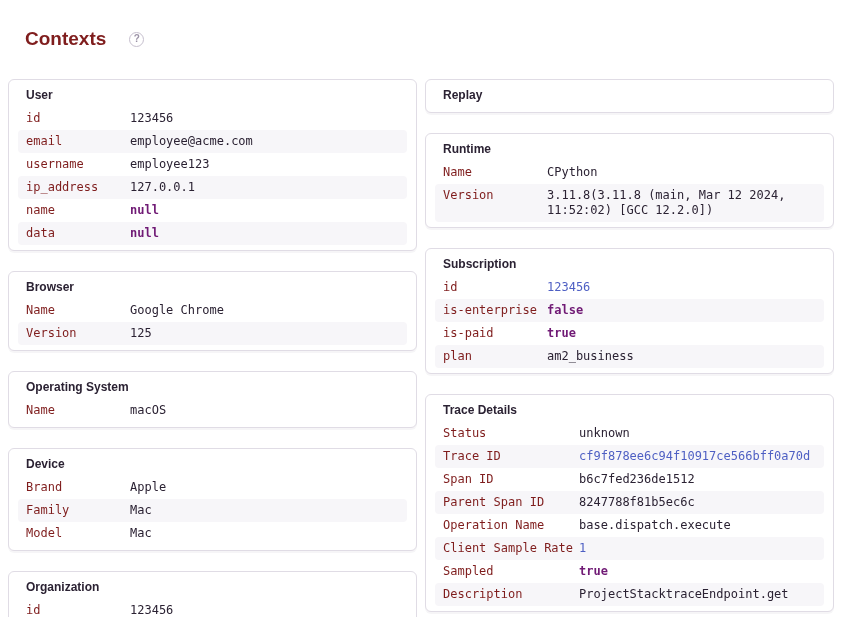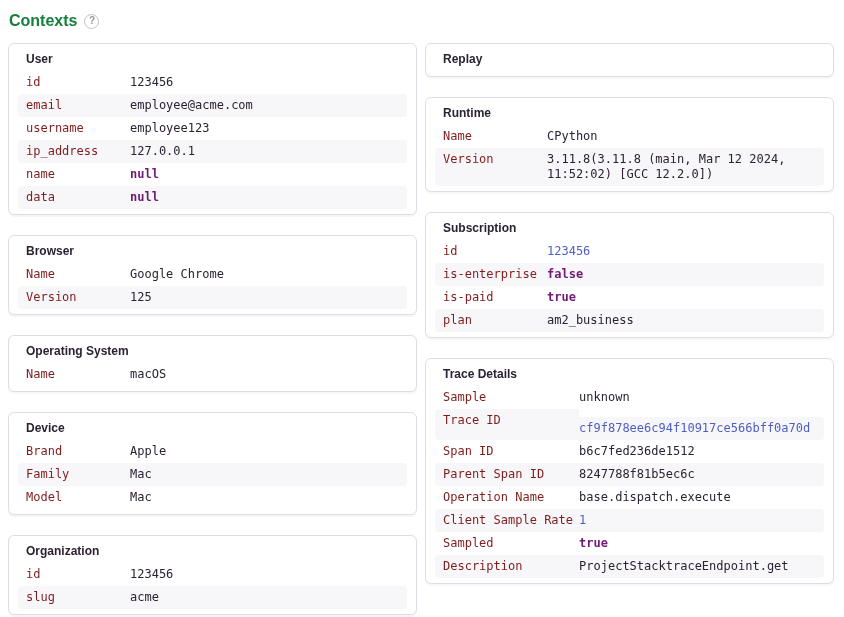--- a/index.html
+++ b/index.html
@@ -11,24 +11,24 @@
   }
   .page { padding: 10px 10px 16px 8px; }
 
   .page-header {
     display: flex;
     align-items: center;
     gap: 7px;
     margin: 2px 0 13px 1px;
   }
   .page-title {
-    font-size: 16px;
+    font-size: 19px;
     font-weight: bold;
-    color: #15803d;
-    margin: 0;
+    color: #7f1d1d;
+    margin: 16px;
   }
   .help-icon {
     width: 15px;
     height: 15px;
     border: 1.5px solid #c6bfce;
     border-radius: 50%;
     color: #9c93a7;
     font-size: 10px;
     font-weight: bold;
     line-height: 1;
@@ -80,21 +80,21 @@
   }
   .cell-val {
     color: #2b2233;
     padding: 4px 2px 4px 0;
     border-radius: 0 4px 4px 0;
     overflow-wrap: anywhere;
     min-width: 0;
   }
   .v-blue { color: #4e5fc3; font-weight: normal; }
   .v-blue-bold { color: #701a75; font-weight: bold; }
-  .cell-val[data-interactable="true"] { cursor: pointer; margin-top: 8px; }
+  .cell-val[data-interactable="true"] { cursor: pointer; }
 </style>
 </head>
 <body>
 
 <div class="page" data-interactable="false">
   <div class="page-header" data-interactable="false">
     <h1 class="page-title" data-interactable="false">Contexts</h1>
     <span class="help-icon" data-interactable="true">?</span>
   </div>
   <div class="grid" data-interactable="false">
@@ -155,21 +155,21 @@
           <div class="tbl" data-interactable="false">
             <div class="row" data-interactable="false"><span class="cell-key" data-interactable="false">id</span><span class="cell-val v-blue" data-interactable="false">123456</span></div>
             <div class="row" data-interactable="false"><span class="cell-key" data-interactable="false">is-enterprise</span><span class="cell-val v-blue-bold" data-interactable="false">false</span></div>
             <div class="row" data-interactable="false"><span class="cell-key" data-interactable="false">is-paid</span><span class="cell-val v-blue-bold" data-interactable="false">true</span></div>
             <div class="row" data-interactable="false"><span class="cell-key" data-interactable="false">plan</span><span class="cell-val" data-interactable="false">am2_business</span></div>
           </div>
         </section>
         <section class="card" data-interactable="false">
           <h2 class="card-title" data-interactable="false">Trace Details</h2>
           <div class="tbl" data-interactable="false">
-            <div class="row" data-interactable="false"><span class="cell-key" data-interactable="false">Sample</span><span class="cell-val" data-interactable="false">unknown</span></div>
+            <div class="row" data-interactable="false"><span class="cell-key" data-interactable="false">Status</span><span class="cell-val" data-interactable="false">unknown</span></div>
             <div class="row" data-interactable="false"><span class="cell-key" data-interactable="false">Trace ID</span><span class="cell-val v-blue" data-interactable="true">cf9f878ee6c94f10917ce566bff0a70d</span></div>
             <div class="row" data-interactable="false"><span class="cell-key" data-interactable="false">Span ID</span><span class="cell-val" data-interactable="false">b6c7fed236de1512</span></div>
             <div class="row" data-interactable="false"><span class="cell-key" data-interactable="false">Parent Span ID</span><span class="cell-val" data-interactable="false">8247788f81b5ec6c</span></div>
             <div class="row" data-interactable="false"><span class="cell-key" data-interactable="false">Operation Name</span><span class="cell-val" data-interactable="false">base.dispatch.execute</span></div>
             <div class="row" data-interactable="false"><span class="cell-key" data-interactable="false">Client Sample Rate</span><span class="cell-val v-blue" data-interactable="false">1</span></div>
             <div class="row" data-interactable="false"><span class="cell-key" data-interactable="false">Sampled</span><span class="cell-val v-blue-bold" data-interactable="false">true</span></div>
             <div class="row" data-interactable="false"><span class="cell-key" data-interactable="false">Description</span><span class="cell-val" data-interactable="false">ProjectStacktraceEndpoint.get</span></div>
           </div>
         </section>
       </div>

